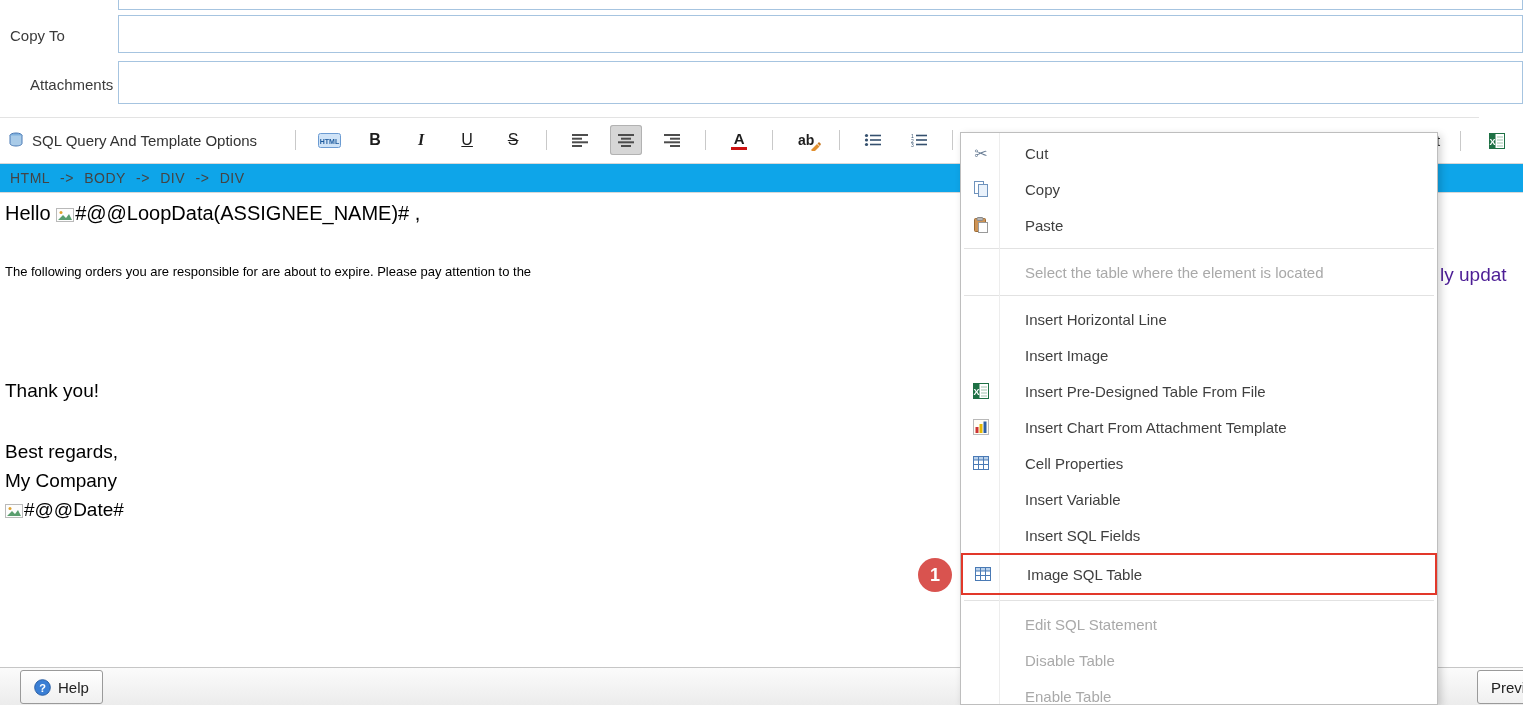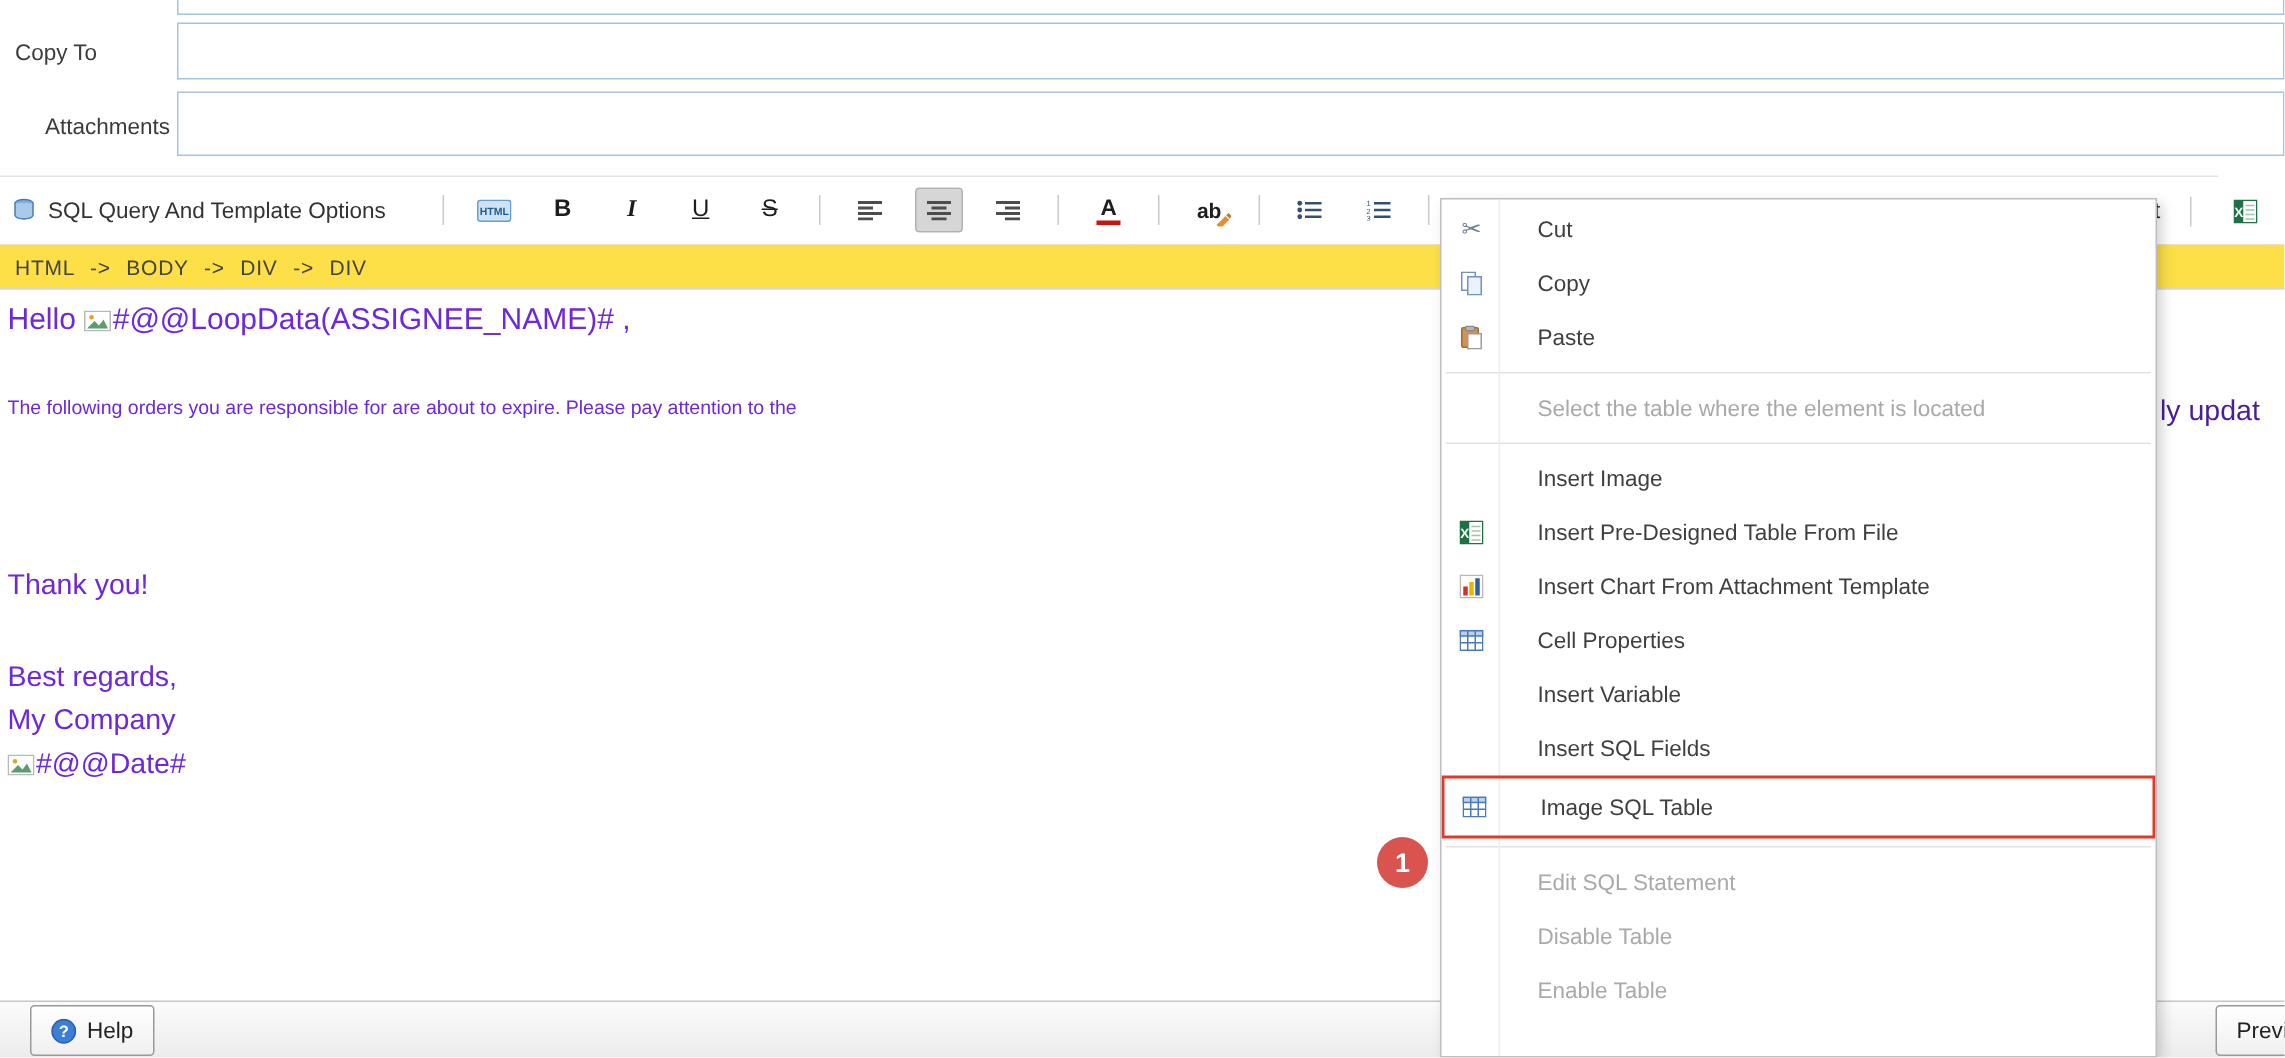--- a/index.html
+++ b/index.html
@@ -47,27 +47,27 @@
   .fontcolor-bar { width:16px; height:3px; background:#cc1111; margin-top:1px; }
   .hl-pencil { position:absolute; right:1px; bottom:4px; }
   .tb-right {
     position:absolute; left:1436px; top:0; height:45px;
     display:flex; align-items:center; gap:10px; font-size:15px; color:#333;
   }
 
   
   .breadcrumb {
     position:absolute; top:163px; left:0; width:1523px; height:30px;
-    background:#fde047; border-top:1px solid #d8d8d8; border-bottom:1px solid #d8d8d8;
+    background:#0ea5e9; border-top:1px solid #d8d8d8; border-bottom:1px solid #d8d8d8;
     display:flex; align-items:center; padding-left:10px;
     font-size:14px; color:#444; letter-spacing:.5px; word-spacing:6px; cursor:pointer;
   }
 
   
-  .ed-line { position:absolute; left:5px; color:#6d28d9; white-space:nowrap; }
+  .ed-line { position:absolute; left:5px; color:#000000; white-space:nowrap; }
   #line-greeting { top:202px; font-size:20px; }
   #line-para     { top:264px; font-size:13px; }
   #line-para-right { position:absolute; left:1440px; top:264px; font-size:19px; color:#4c1d95; white-space:nowrap; }
   #line-thanks   { top:380px; font-size:19px; }
   #sig-block     { top:437px; font-size:19px; line-height:29px; white-space:nowrap; }
   .broken-img { vertical-align:-2px; margin-right:1px; }
 
   
   .ctx-menu {
     position:absolute; left:960px; top:132px; width:478px; height:573px;
@@ -273,20 +273,24 @@
           <span class="mi-label">Paste</span>
         </div>
         <div class="menu-sep"></div>
         <div class="menu-item disabled">
           <span class="mi-icon"></span>
           <span class="mi-label">Select the table where the element is located</span>
         </div>
         <div class="menu-sep"></div>
         <div class="menu-item">
           <span class="mi-icon"></span>
+          <span class="mi-label">Insert Horizontal Line</span>
+        </div>
+        <div class="menu-item">
+          <span class="mi-icon"></span>
           <span class="mi-label">Insert Image</span>
         </div>
         <div class="menu-item">
           <span class="mi-icon">
             <svg width="16" height="16" viewBox="0 0 16 16">
               <rect x="0.5" y="0.5" width="15" height="15" fill="#fff" stroke="#1e7145"></rect>
               <rect x="0.5" y="0.5" width="6" height="15" fill="#1e7145"></rect>
               <text x="3.5" y="11.5" font-size="9" font-weight="bold" fill="#fff" text-anchor="middle">X</text>
               <line x1="8" y1="4" x2="14" y2="4" stroke="#9fc5ae"></line>
               <line x1="8" y1="7" x2="14" y2="7" stroke="#9fc5ae"></line>

